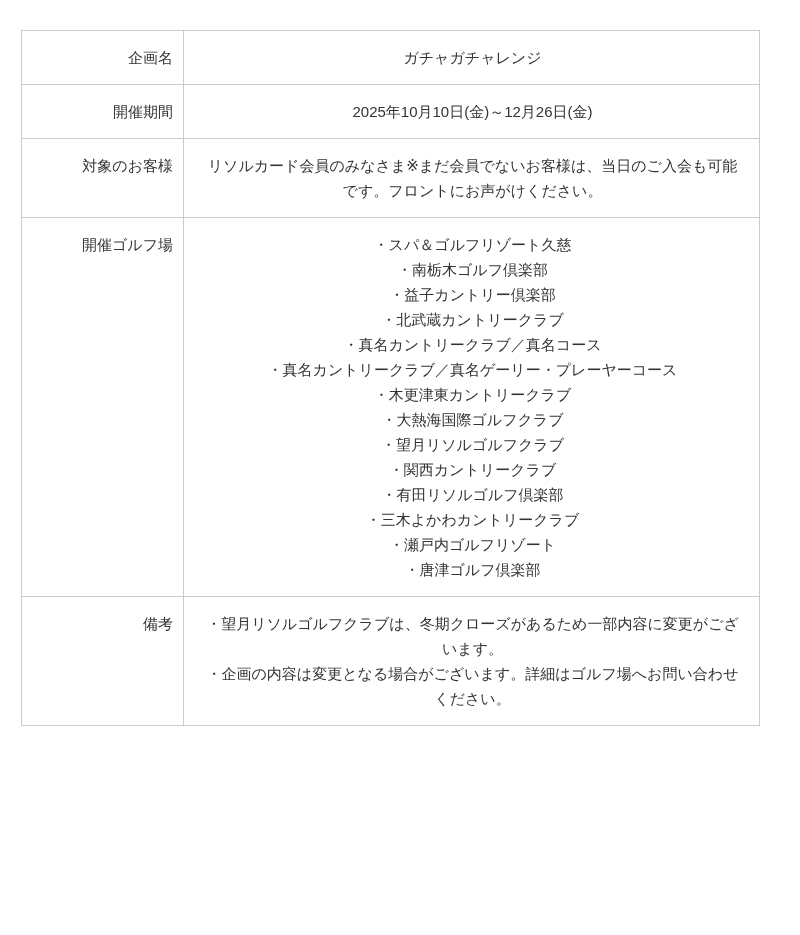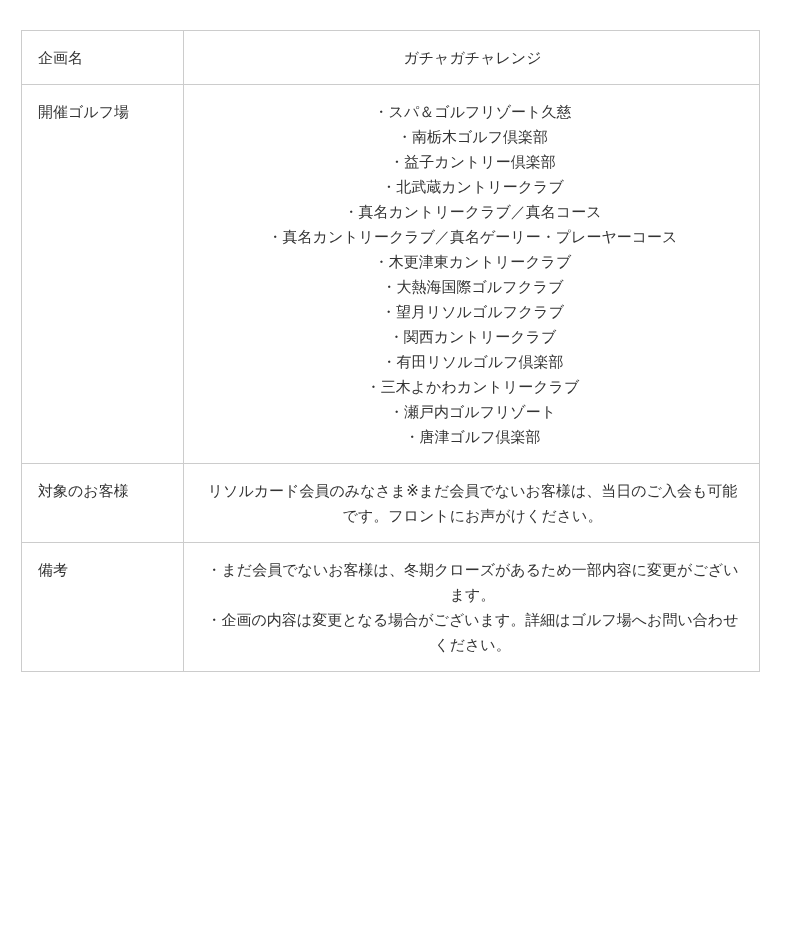--- a/index.html
+++ b/index.html
@@ -27,20 +27,21 @@
   table.info-table td {
     border: 1px solid #cccccc;
     vertical-align: top;
     text-align: left;
     font-weight: normal;
     box-sizing: border-box;
   }
   table.info-table th.label-cell {
     padding: 14px 10px 14px 16px;
     background: #ffffff;
+    text-align: right;
   }
   table.info-table td.content-cell {
     padding: 14px 18px 14px 20px;
     white-space: pre-line;
     word-break: break-all;
     overflow-wrap: anywhere;
     text-align: center;
   }
 </style>
 </head>
@@ -51,40 +52,44 @@
     <colgroup>
       <col style="width:162px">
       <col>
     </colgroup>
     <tbody>
       <tr>
         <th class="label-cell">企画名</th>
         <td class="content-cell">ガチャガチャレンジ</td>
       </tr>
       <tr>
+        <th class="label-cell">開催期間</th>
+        <td class="content-cell">2025年10月10日(金)～12月26日(金)</td>
+      </tr>
+      <tr>
+        <th class="label-cell">対象のお客様</th>
+        <td class="content-cell">リソルカード会員のみなさま※まだ会員でないお客様は、当日のご入会も可能です。フロントにお声がけください。</td>
+      </tr>
+      <tr>
         <th class="label-cell">開催ゴルフ場</th>
         <td class="content-cell">・スパ＆ゴルフリゾート久慈
 ・南栃木ゴルフ倶楽部
 ・益子カントリー倶楽部
 ・北武蔵カントリークラブ
 ・真名カントリークラブ／真名コース
 ・真名カントリークラブ／真名ゲーリー・プレーヤーコース
 ・木更津東カントリークラブ
 ・大熱海国際ゴルフクラブ
 ・望月リソルゴルフクラブ
 ・関西カントリークラブ
 ・有田リソルゴルフ倶楽部
 ・三木よかわカントリークラブ
 ・瀬戸内ゴルフリゾート
 ・唐津ゴルフ倶楽部</td>
       </tr>
       <tr>
-        <th class="label-cell">対象のお客様</th>
-        <td class="content-cell">リソルカード会員のみなさま※まだ会員でないお客様は、当日のご入会も可能です。フロントにお声がけください。</td>
-      </tr>
-      <tr>
         <th class="label-cell">備考</th>
-        <td class="content-cell">・まだ会員でないお客様は、冬期クローズがあるため一部内容に変更がございます。
+        <td class="content-cell">・望月リソルゴルフクラブは、冬期クローズがあるため一部内容に変更がございます。
 ・企画の内容は変更となる場合がございます。詳細はゴルフ場へお問い合わせください。</td>
       </tr>
     </tbody>
   </table>
 </div>
 
 </body></html>

